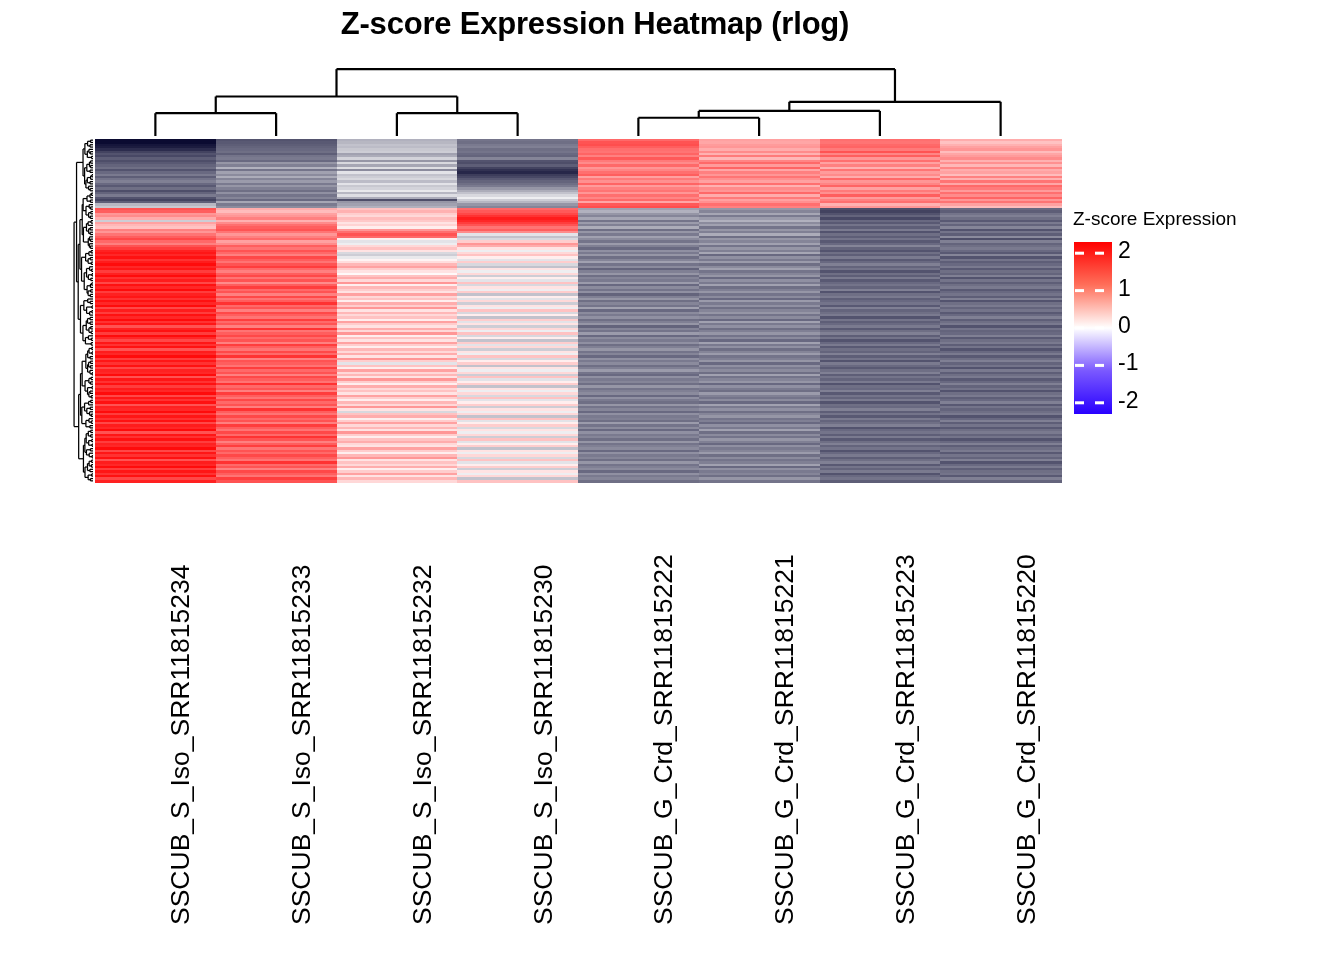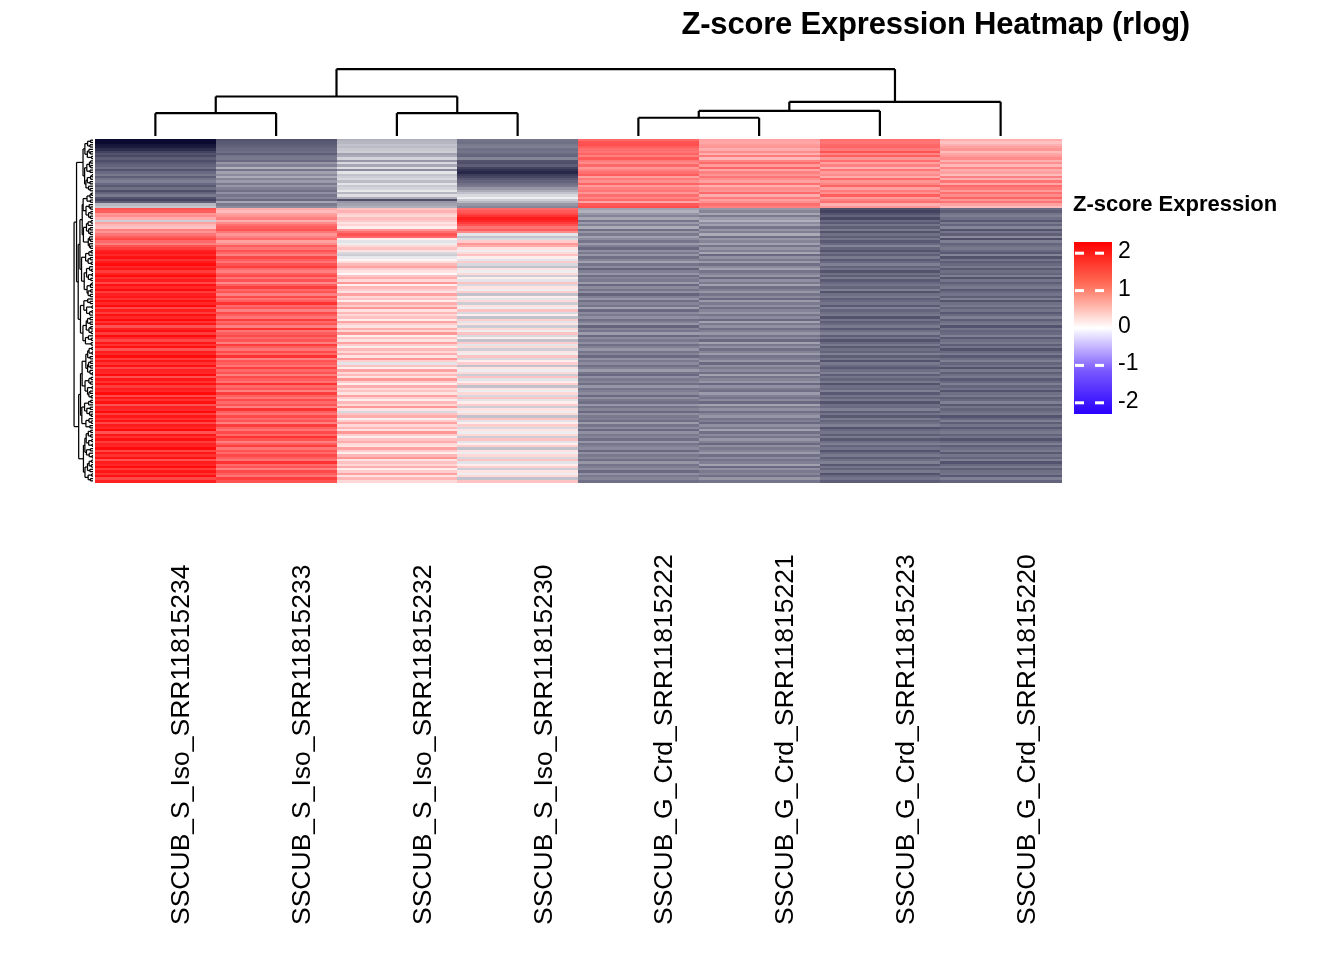--- a/index.html
+++ b/index.html
@@ -18,33 +18,33 @@
     position: absolute;
     left: 0; top: 0;
     width: 1344px;
     height: 960px;
   }
   .title {
     position: absolute;
     left: 0;
     top: 6px;
     width: 1190px;
-    text-align: right;
+    text-align: center;
     font-size: 31px;
     font-weight: bold;
     color: #000000;
     letter-spacing: -0.2px;
     font-family: "Liberation Sans", sans-serif;
   }
   .legend-title {
     position: absolute;
     left: 1073px;
-    top: 191px;
-    font-size: 22px;
-    font-weight: bold;
+    top: 208px;
+    font-size: 19px;
+    font-weight: normal;
     color: #000000;
     white-space: nowrap;
     font-family: "Liberation Sans", sans-serif;
   }
   .legend-bar {
     position: absolute;
     left: 1074px;
     top: 242px;
     width: 38px;
     height: 172px;

